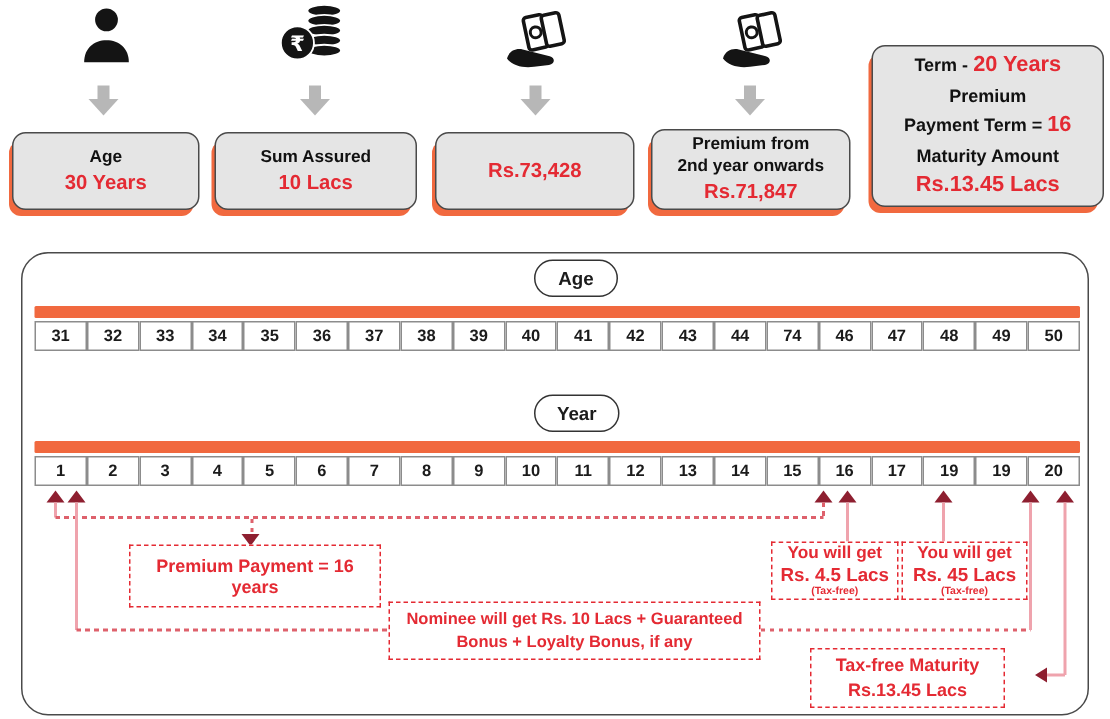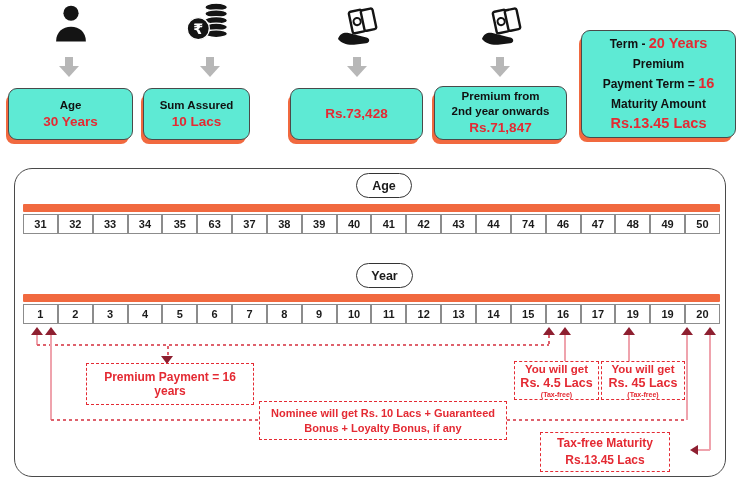--- a/index.html
+++ b/index.html
@@ -1,21 +1,21 @@
 <!DOCTYPE html>
 <html><head>
 <meta charset="utf-8">
 <style>
   * { box-sizing: border-box; margin: 0; padding: 0; }
   body { background: #fff; font-family: "Liberation Sans", sans-serif; }
   .screen { position: relative; width: 740px; height: 479px; background: #fff; overflow: hidden; }
 
   
   .card {
-    position: absolute; background: #5eead4;
+    position: absolute; background: #e5e5e5;
     border: 1.6px solid #4a4a4a; border-radius: 9px;
     box-shadow: -3px 5px 0 -1px #F1693F;
     display: flex; flex-direction: column; align-items: center; justify-content: center;
     text-align: center; line-height: 1.3;
   }
   .card .lbl { font-size: 11.5px; font-weight: bold; color: #111; }
   .card .val { font-size: 13.5px; font-weight: bold; color: #E42A33; }
   .term-card { font-size: 12px; font-weight: bold; color: #111; line-height: 1.5; }
   .t-red-big { color: #E42A33; font-size: 14.5px; }
 
@@ -124,21 +124,21 @@
   <div class="garrow" style="left:490px;top:57px">
       <div class="shaft"></div>
       <div class="head"></div>
     </div>
 
   <div class="card" style="left:8px;top:88px;width:125px;height:52px">
     <div class="lbl">Age</div>
     <div class="val">30 Years</div>
   </div>
 
-  <div class="card" style="left:143px;top:88px;width:107px;height:52px">
+  <div class="card" style="left:143px;top:88px;width:135px;height:52px">
     <div class="lbl">Sum Assured</div>
     <div class="val">10 Lacs</div>
   </div>
 
   <div class="card" style="left:290px;top:88px;width:133px;height:52px">
     <div class="val">Rs.73,428</div>
   </div>
 
   <div class="card" style="left:434px;top:86px;width:133px;height:54px">
     <div class="lbl">Premium from</div>
@@ -164,21 +164,21 @@
 
     <div class="pill" style="left:341px;top:4px;width:56px;height:25px">Age</div>
 
     <div class="obar" style="top:35px"></div>
     <div class="cellrow" style="top:45px">
         <div class="cell">31</div>
         <div class="cell">32</div>
         <div class="cell">33</div>
         <div class="cell">34</div>
         <div class="cell">35</div>
-        <div class="cell">63</div>
+        <div class="cell">36</div>
         <div class="cell">37</div>
         <div class="cell">38</div>
         <div class="cell">39</div>
         <div class="cell">40</div>
         <div class="cell">41</div>
         <div class="cell">42</div>
         <div class="cell">43</div>
         <div class="cell">44</div>
         <div class="cell">74</div>
         <div class="cell">46</div>

